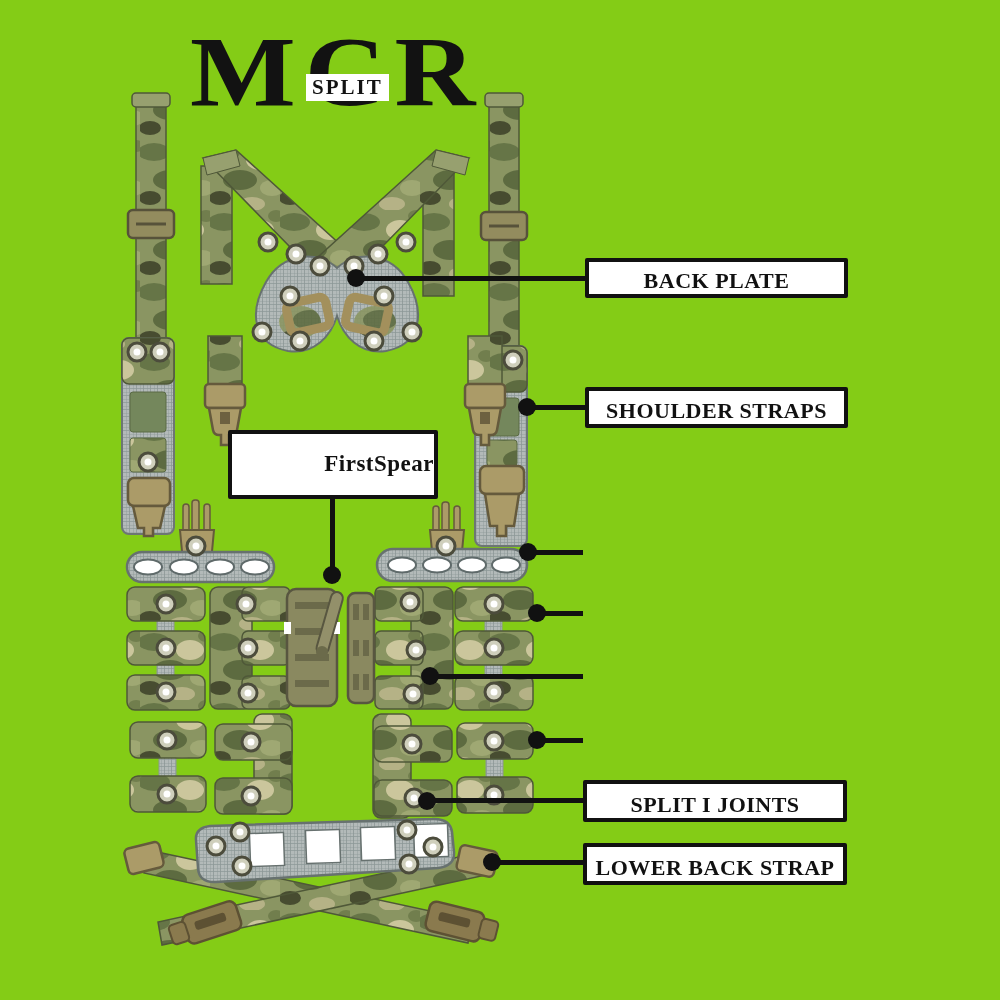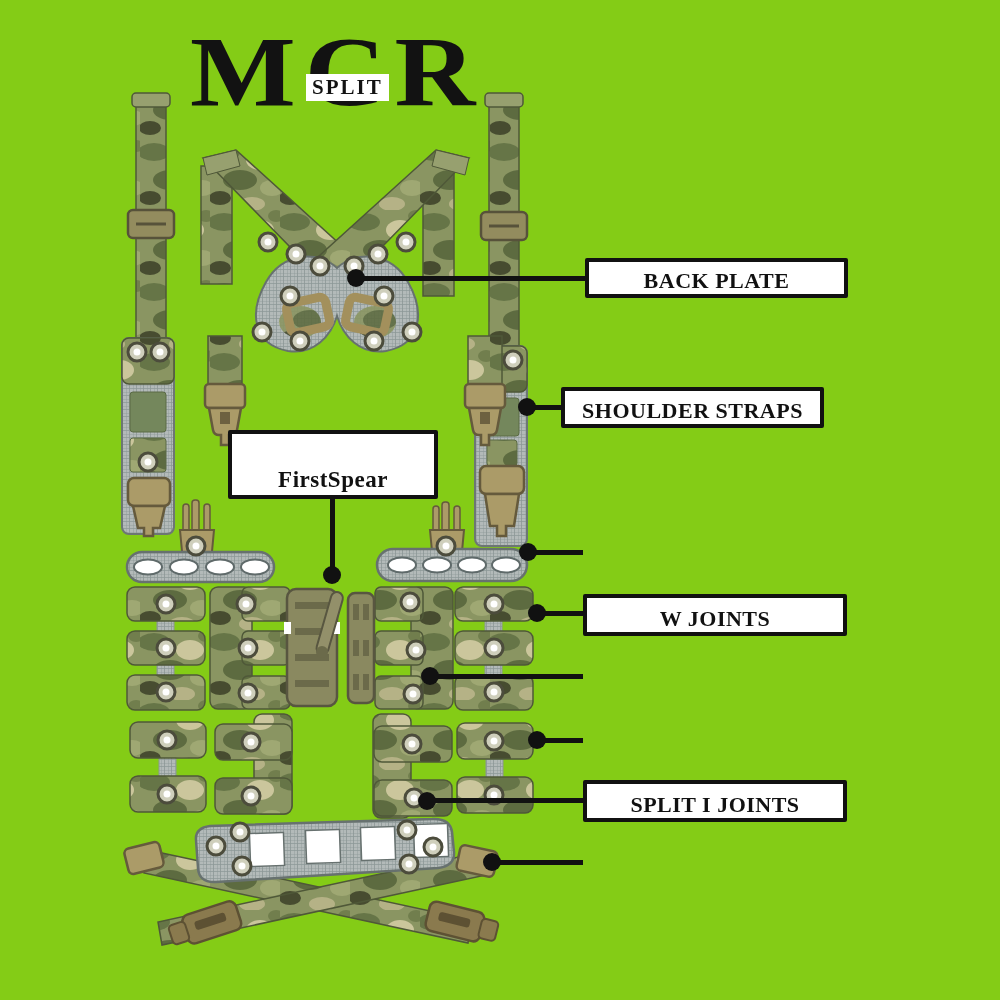--- a/index.html
+++ b/index.html
@@ -12,21 +12,21 @@
   .logo-badge{position:absolute;left:306px;top:74px;background:#fff;color:#121212;
               font-size:21px;font-weight:bold;letter-spacing:2px;padding:1px 6px;}
   .logo-sub{position:absolute;left:194px;top:122px;font-size:17px;font-weight:bold;
             color:#1c1c1c;letter-spacing:5px;white-space:nowrap;}
   
   .callout{position:absolute;box-sizing:border-box;border:4px solid #111;background:#fff;
            display:flex;align-items:flex-end;justify-content:center;text-align:center;
            font-weight:bold;color:#111;font-size:22px;letter-spacing:.5px;border-radius:2px;
            white-space:nowrap;z-index:4;}
   .callout.wide{font-size:19px;}
-  .callout.two-line{flex-direction:row;font-size:23px;line-height:1.25;}
+  .callout.two-line{flex-direction:column;font-size:23px;line-height:1.25;}
   .line{position:absolute;background:#111;z-index:3;}
   .dot{position:absolute;width:18px;height:18px;border-radius:50%;background:#111;z-index:3;}
   svg.scene{position:absolute;left:0;top:0;z-index:1;}
 </style>
 </head>
 <body>
 
 <div class="canvas">
 
   <svg class="scene" width="1000" height="1000" viewBox="0 0 1000 1000">
@@ -284,26 +284,26 @@
   <div class="dot" style="left:519px;top:543px"></div>
   <div class="dot" style="left:528px;top:604px"></div>
   <div class="dot" style="left:421px;top:667px"></div>
   <div class="dot" style="left:528px;top:731px"></div>
   <div class="dot" style="left:418px;top:792px"></div>
   <div class="dot" style="left:483px;top:853px"></div>
 
   <div class="callout" style="left:585px;top:258px;width:263px;height:40px">
     <span>BACK PLATE</span>
   </div>
-  <div class="callout" style="left:561px;top:387px;width:263px;height:41px">
+  <div class="callout" style="left:585px;top:387px;width:263px;height:41px">
     <span>SHOULDER STRAPS</span>
   </div>
   <div class="callout two-line" style="left:228px;top:430px;width:210px;height:69px">
     <span>FirstSpear</span>
   </div>
-  <div class="callout" style="left:583px;top:594px;width:264px;height:42px">
-    <span>W JOINTS</span>
-  </div>
   <div class="callout" style="left:583px;top:780px;width:264px;height:42px">
     <span>SPLIT I JOINTS</span>
   </div>
+  <div class="callout" style="left:583px;top:843px;width:264px;height:42px">
+    <span>LOWER BACK STRAP</span>
+  </div>
 
 </div>
 
 </body></html>

